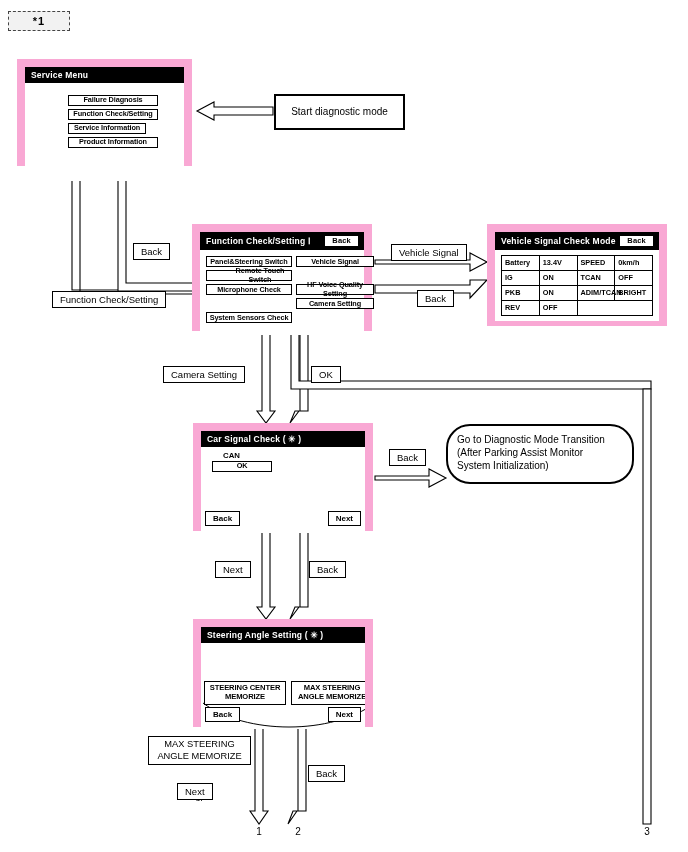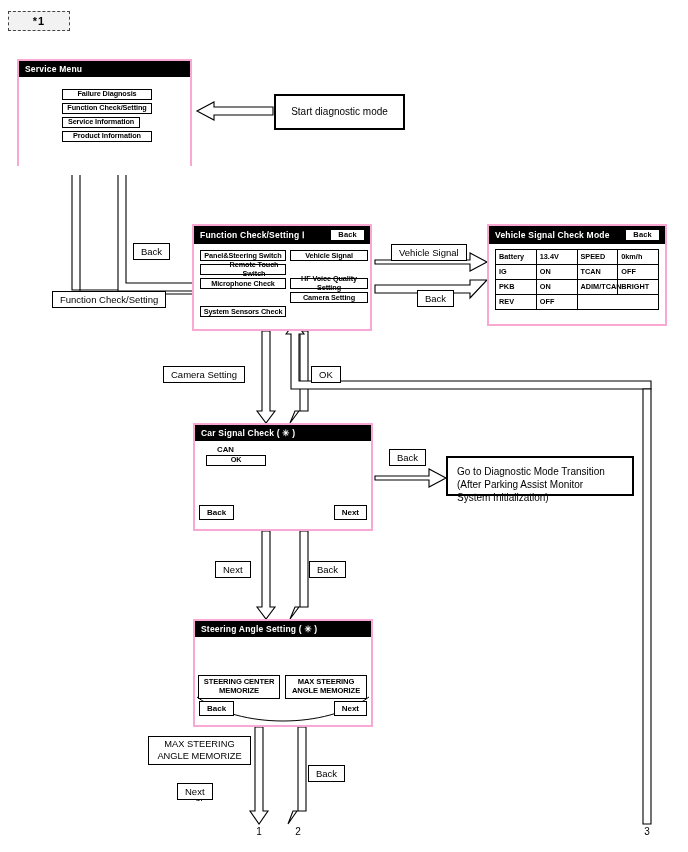--- a/index.html
+++ b/index.html
@@ -7,21 +7,21 @@
        font-family:"Liberation Sans",sans-serif;color:#000;
        -webkit-font-smoothing:none;}
   .abs{position:absolute;box-sizing:border-box;}
 
   
   .note{border:1px dashed #444;background:#f2f2f2;
         display:flex;align-items:center;justify-content:center;
         font-size:11px;font-weight:bold;letter-spacing:1px;}
 
   
-  .screen{border:2px solid #f9a8d4;background:#fff;}
+  .screen{border:8px solid #f9a8d4;background:#fff;}
   .screen-title{background:#000;color:#fff;font-size:8.5px;font-weight:bold;
                 padding:3px 5px 3px 6px;display:flex;align-items:center;
                 justify-content:space-between;letter-spacing:.2px;}
   .screen-body{position:relative;background:#fff;}
 
   .ttl-back{background:#fff;color:#000;border:1px solid #000;
             font-size:7.5px;font-weight:bold;padding:1px 7px;line-height:1.1;}
 
   
   .btn{border:1px solid #000;background:#fff;font-size:7.3px;font-weight:bold;
@@ -193,21 +193,21 @@
     <div class="abs" style="left:22px;top:4px;font-size:7.8px;font-weight:bold;">CAN</div>
     <div class="abs btn" style="left:11px;top:14px;width:60px;height:11px;">OK</div>
     <div class="abs cbtn" style="left:4px;top:64px;">Back</div>
     <div class="abs cbtn" style="right:4px;top:64px;">Next</div>
   </div>
 </div>
 
 <div class="abs flab" style="left:389px;top:449px;">
   <span>Back</span>
 </div>
-<div class="abs tbox left" style="left:446px;top:456px;width:188px;height:40px;">
+<div class="abs tbox left" style="left:446px;top:424px;width:188px;height:60px;border-radius:24px;">
   <div>Go to Diagnostic Mode Transition</div>
   <div>(After Parking Assist Monitor</div>
   <div>System Initialization)</div>
 </div>
 
 <div class="abs flab" style="left:215px;top:561px;">
   <span>Next</span>
 </div>
 <div class="abs flab" style="left:309px;top:561px;">
   <span>Back</span>

